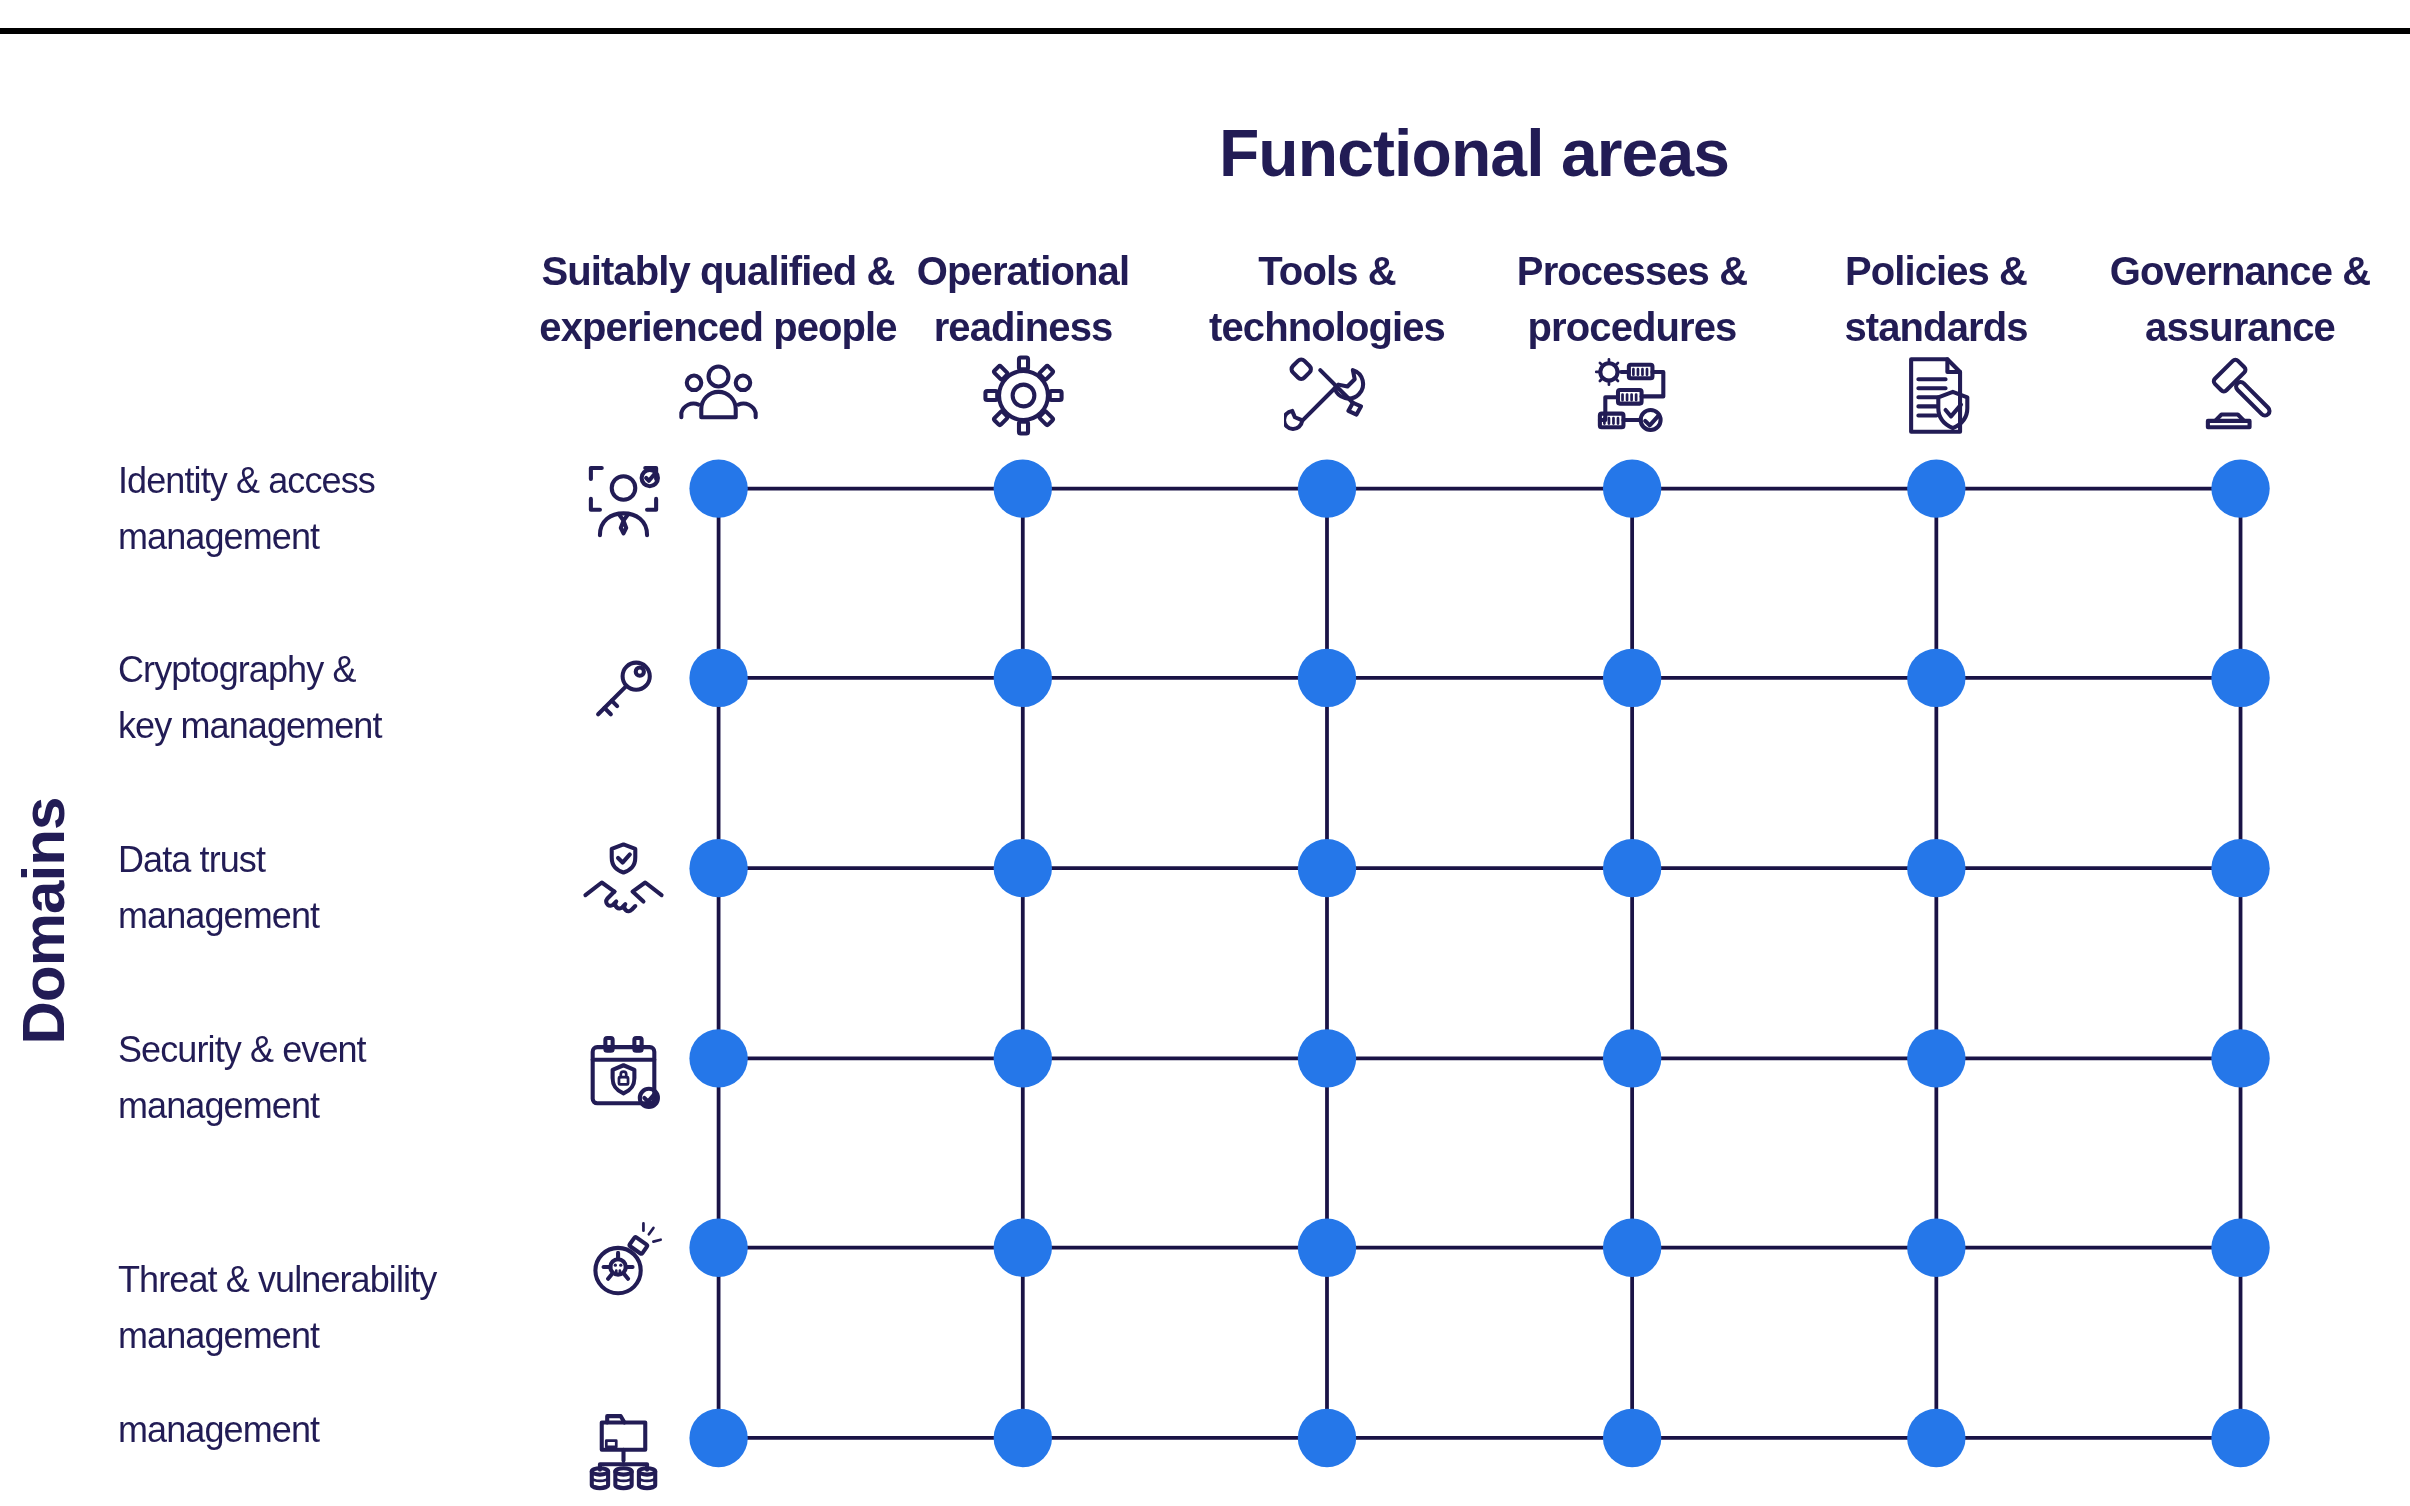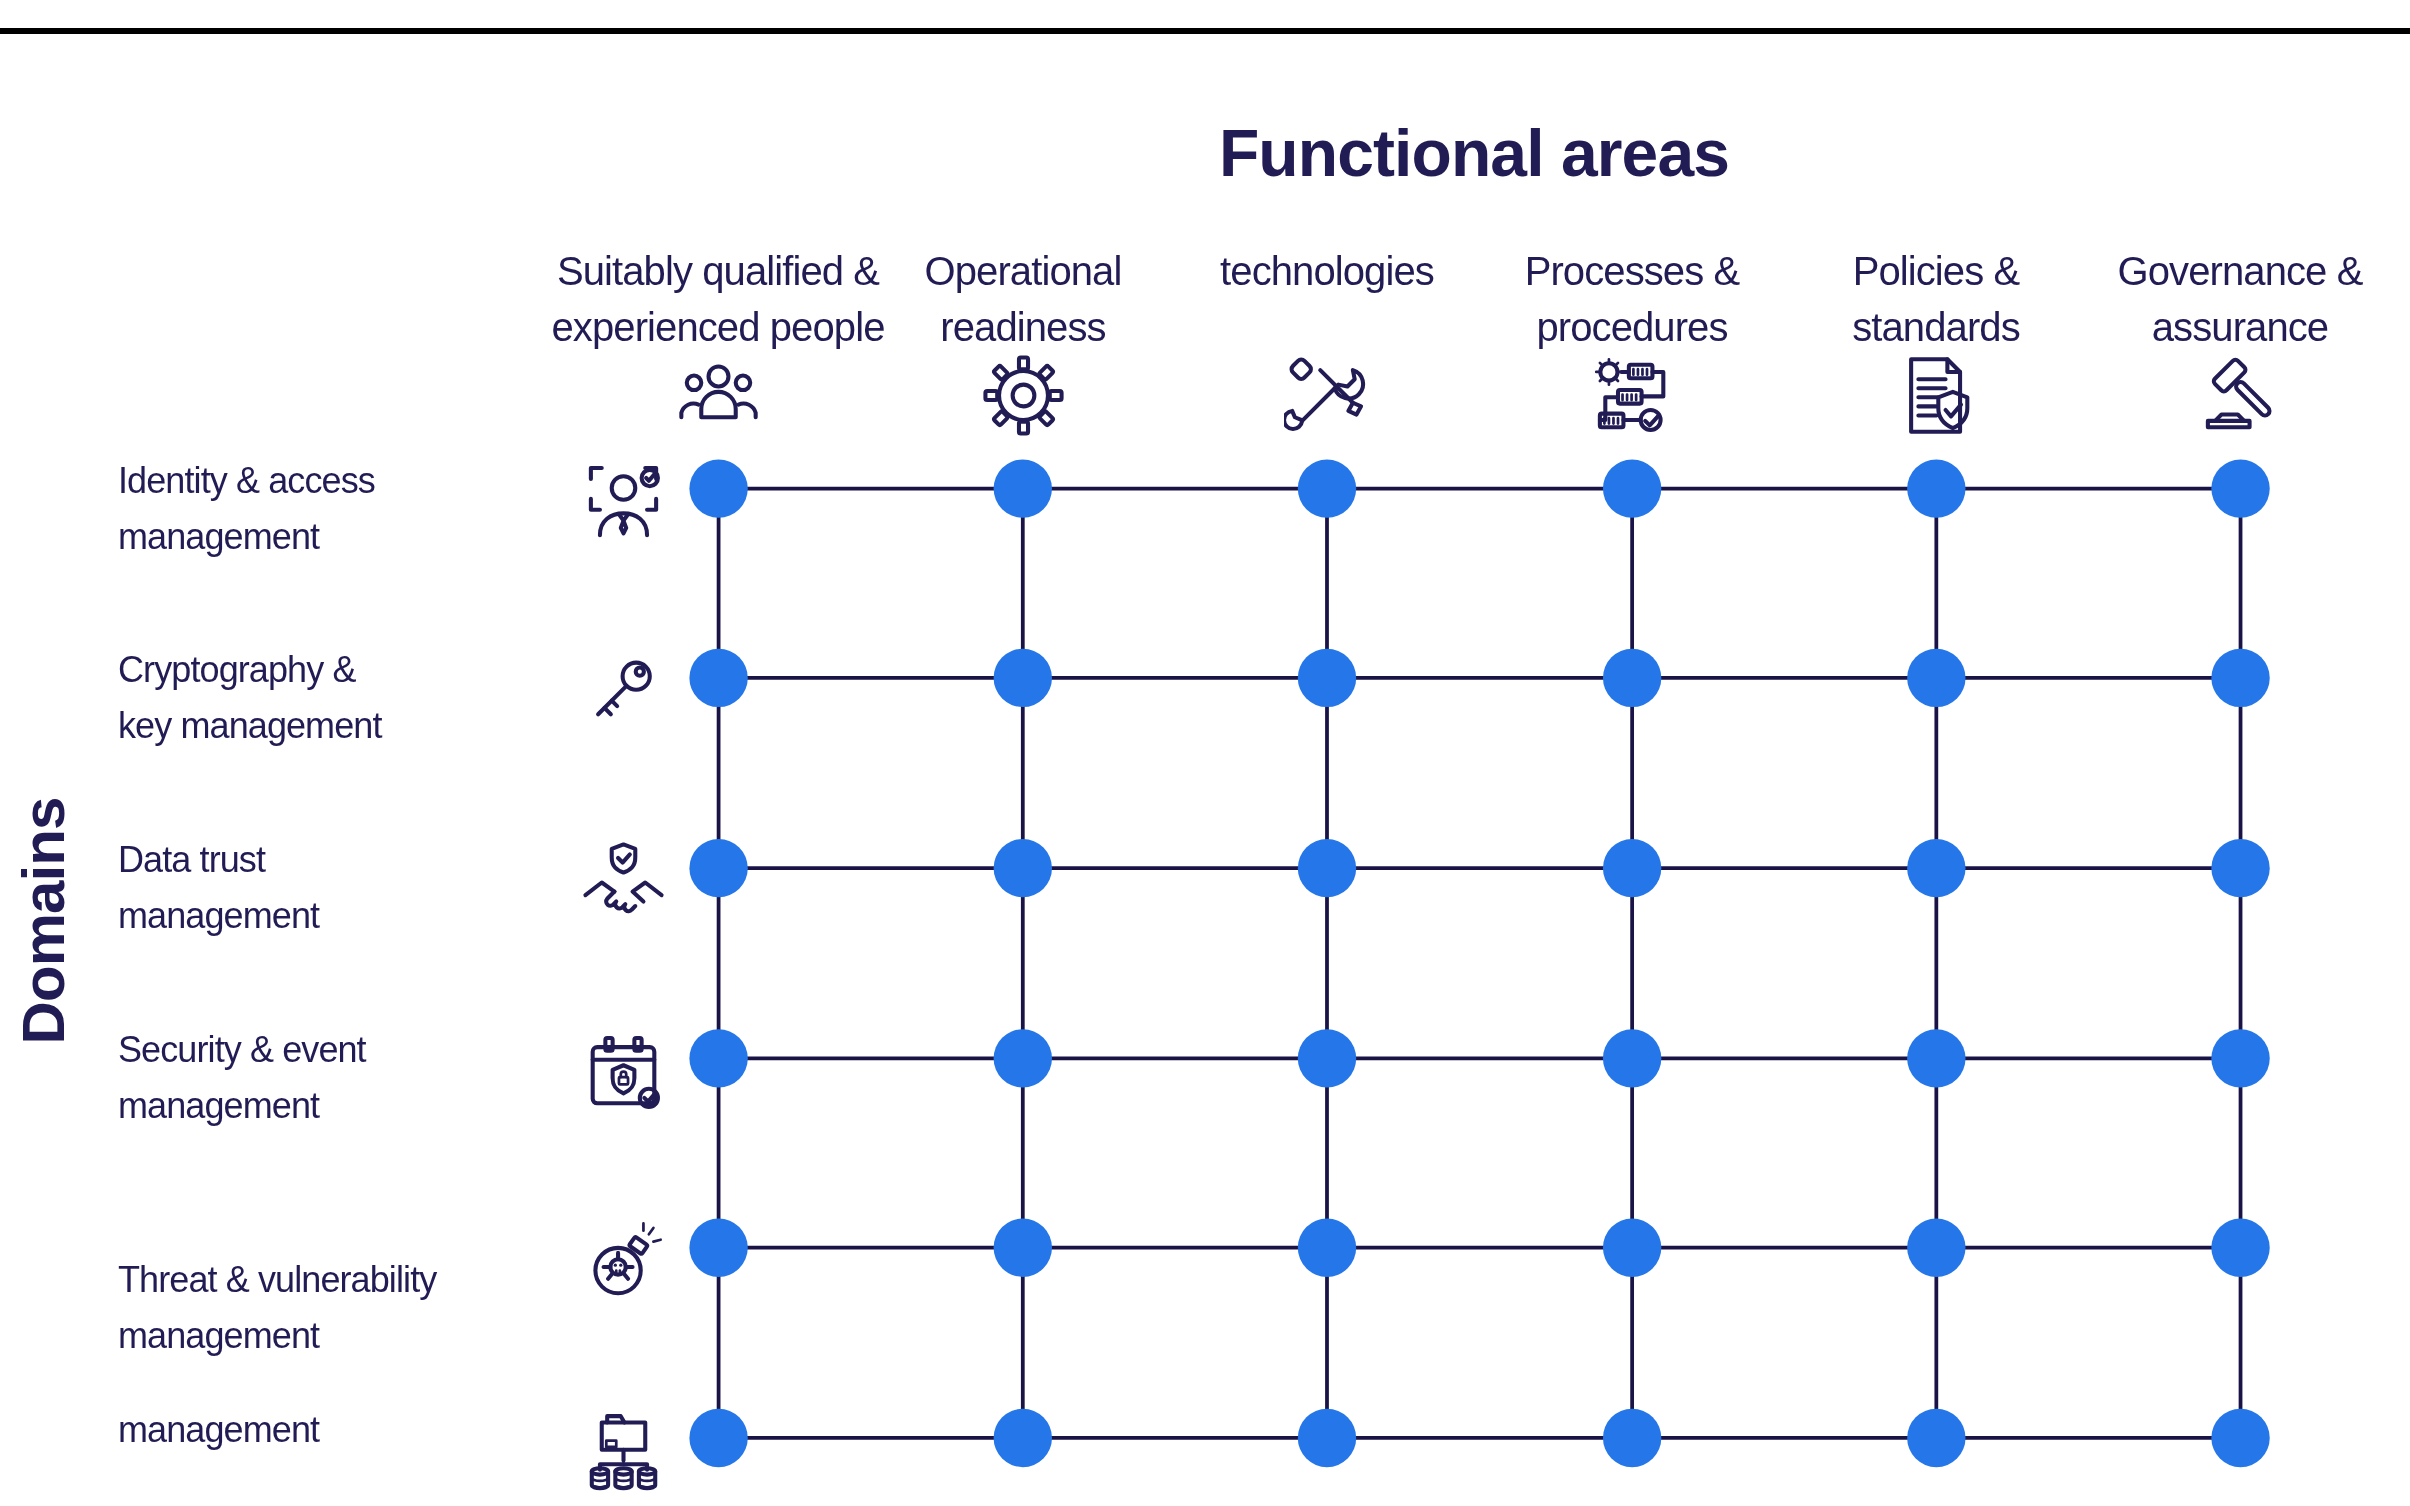--- a/index.html
+++ b/index.html
@@ -7,21 +7,21 @@
          font-family:"Liberation Sans", sans-serif;color:var(--text,#221c55);margin-top:28px;}
   .topbar{position:absolute;left:0;top:0;width:2411px;height:5.6px;background:var(--topbar,#000);}
   .title{position:absolute;left:1474px;top:87px;transform:translateX(-50%);
          font-size:66px;font-weight:bold;letter-spacing:-0.9px;white-space:nowrap;margin:0;}
   .domains-label{position:absolute;left:43px;top:893px;transform:translate(-50%,-50%) rotate(-90deg);
          font-size:60px;font-weight:bold;letter-spacing:-0.9px;white-space:nowrap;}
   .grid{position:absolute;left:0;top:0;width:2411px;height:1507px;}
   .gline{stroke:var(--grid-line,#1a1346);stroke-width:4px;}
   .dot{fill:var(--dot,#2577e9);}
   .col{position:absolute;width:405px;transform:translateX(-50%);text-align:center;top:215px;}
-  .col .hdr{font-size:40px;line-height:56px;letter-spacing:-0.9px;}
+  .col .hdr{font-size:40px;line-height:56px;letter-spacing:-0.9px;font-weight:bold;}
   .icon{display:block;}
   .icon svg{stroke:var(--text,#221c55);fill:none;stroke-width:4.5;stroke-linecap:round;stroke-linejoin:round;}
   .icon svg .thin{stroke-width:3;}
   .icon svg .fillnavy{fill:var(--text,#221c55);stroke:none;}
   .col .icon{position:absolute;left:50%;transform:translateX(-50%);top:109px;width:87px;height:87px;}
   .row-label{position:absolute;left:118px;font-size:36px;line-height:56px;letter-spacing:-0.9px;white-space:nowrap;}
   .row-icon{position:absolute;left:580px;width:87px;height:87px;}
   .hdr,.row-label{color:var(--text,#221c55);}
 </style>
 </head>
@@ -114,20 +114,21 @@
         <rect x="43" y="6" width="10" height="13" rx="2" transform="rotate(225 48 48)"></rect>
         <rect x="43" y="6" width="10" height="13" rx="2" transform="rotate(270 48 48)"></rect>
         <rect x="43" y="6" width="10" height="13" rx="2" transform="rotate(315 48 48)"></rect>
         <circle cx="48" cy="48" r="27"></circle>
         <circle cx="48" cy="48" r="12"></circle>
       </svg>
     </span>
   </div>
 
   <div class="col" style="left:1327px">
+    <div class="hdr">Tools &amp;</div>
     <div class="hdr">technologies</div>
     <span class="icon">
       <svg viewBox="0 0 96 96" width="87" height="87">
         <path d="M20 76 L56 40"></path>
         <path d="M40 20 L76 56"></path>
         <path d="M56 40 a16 16 0 1 0 20 -20 l2 10 -8 8 -10 -2 z"></path>
         <rect x="10" y="10" width="18" height="18" rx="5" transform="rotate(45 19 19)"></rect>
         <path d="M76 56 l9 4 -5 9 -9 -4 z"></path>
         <path d="M20 76 a10 10 0 1 1 -11 -11 l3 7 7 3 z"></path>
       </svg>

